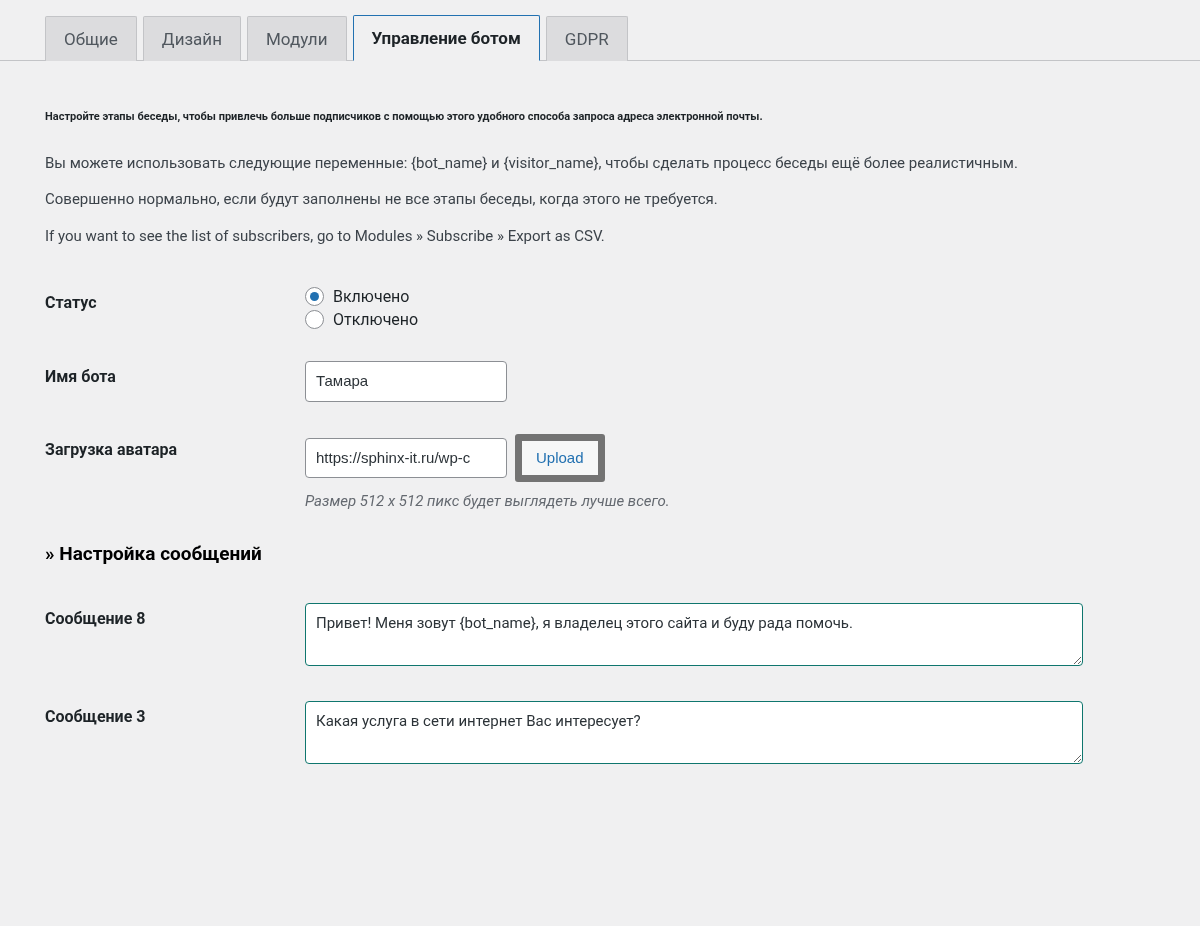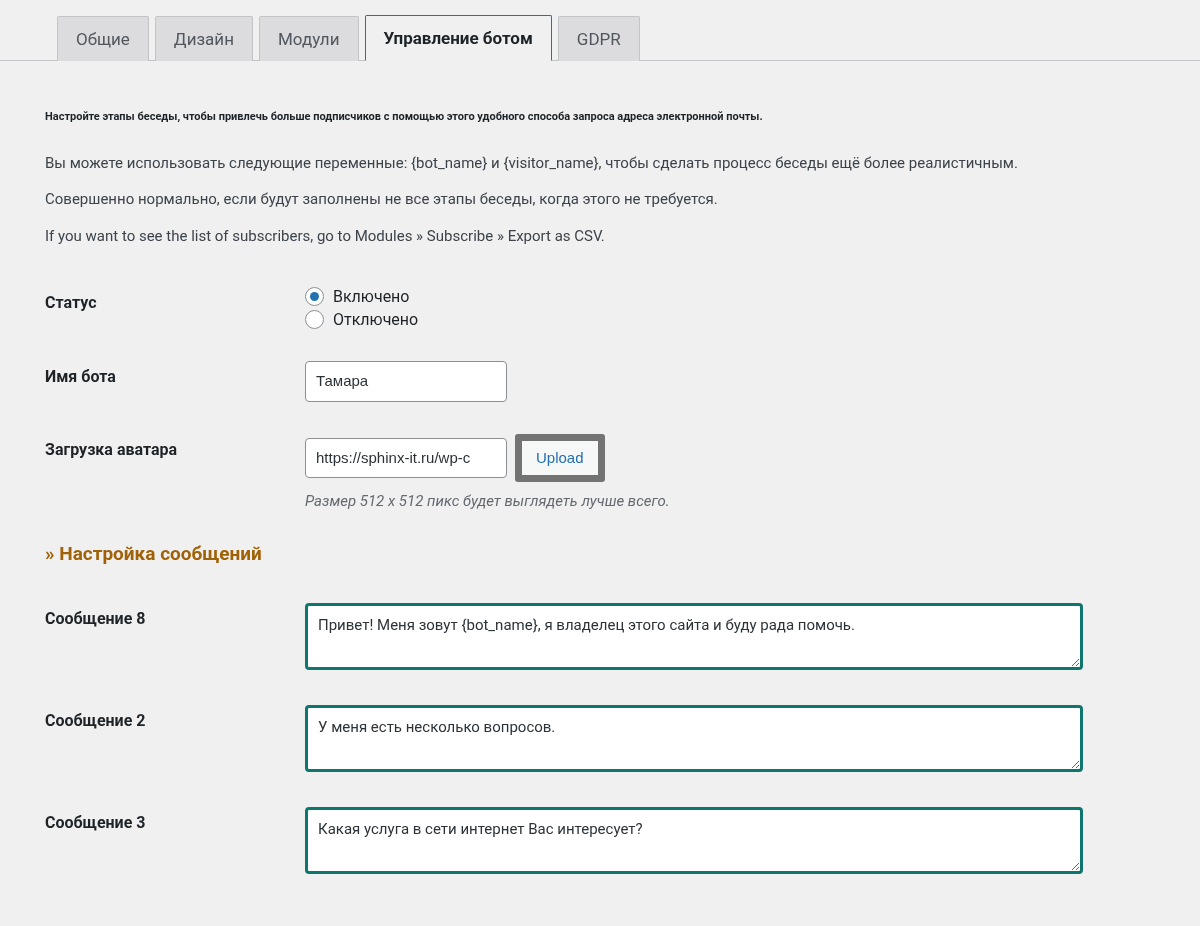--- a/index.html
+++ b/index.html
@@ -16,21 +16,20 @@
     }
     .tabs-wrapper {
       border-bottom: 1px solid #c3c4c7;
       padding-left: 45px;
       padding-top: 14px;
     }
     .tabs {
       display: flex;
       gap: 6px;
       align-items: flex-end;
-      margin-left: 12px;
     }
     .tab {
       background: #dcdcde;
       border: 1px solid #c3c4c7;
       border-bottom: none;
       padding: 11px 18px;
       font-size: 17px;
       font-weight: 400;
       color: #50575e;
       cursor: pointer;
@@ -140,30 +139,30 @@
       color: #2271b1;
       padding: 6px 14px;
       font-size: 15px;
       border-radius: 3px;
       cursor: pointer;
       line-height: 1.5;
     }
     .section-header {
       font-size: 19px;
       font-weight: 700;
-      color: #a16207;
+      color: #000000;
       margin-bottom: 38px;
     }
     textarea.msg-textarea {
       width: 778px;
       max-width: 100%;
       min-height: 56px;
       padding: 8px 10px;
       font-size: 15px;
-      border: 3px solid #0f766e;
+      border: 1px solid #0f766e;
       border-radius: 4px;
       background: #fff;
       color: #2c3338;
       font-family: inherit;
       line-height: 1.5;
       resize: both;
     }
   </style>
 </head>
 <body>
@@ -227,26 +226,20 @@
 
     <h2 class="section-header">» Настройка сообщений</h2>
 
     <div class="form-row">
       <div class="form-label">Сообщение 8</div>
       <div class="form-field">
         <textarea class="msg-textarea" style="">Привет! Меня зовут {bot_name}, я владелец этого сайта и буду рада помочь.</textarea>
       </div>
     </div>
 
-    <div class="form-row">
-      <div class="form-label">Сообщение 2</div>
-      <div class="form-field">
-        <textarea class="msg-textarea" style="">У меня есть несколько вопросов.</textarea>
-      </div>
-    </div>
 
     <div class="form-row">
       <div class="form-label">Сообщение 3</div>
       <div class="form-field">
         <textarea class="msg-textarea" style="">Какая услуга в сети интернет Вас интересует?</textarea>
       </div>
     </div>
 
   </div>
 </div>

